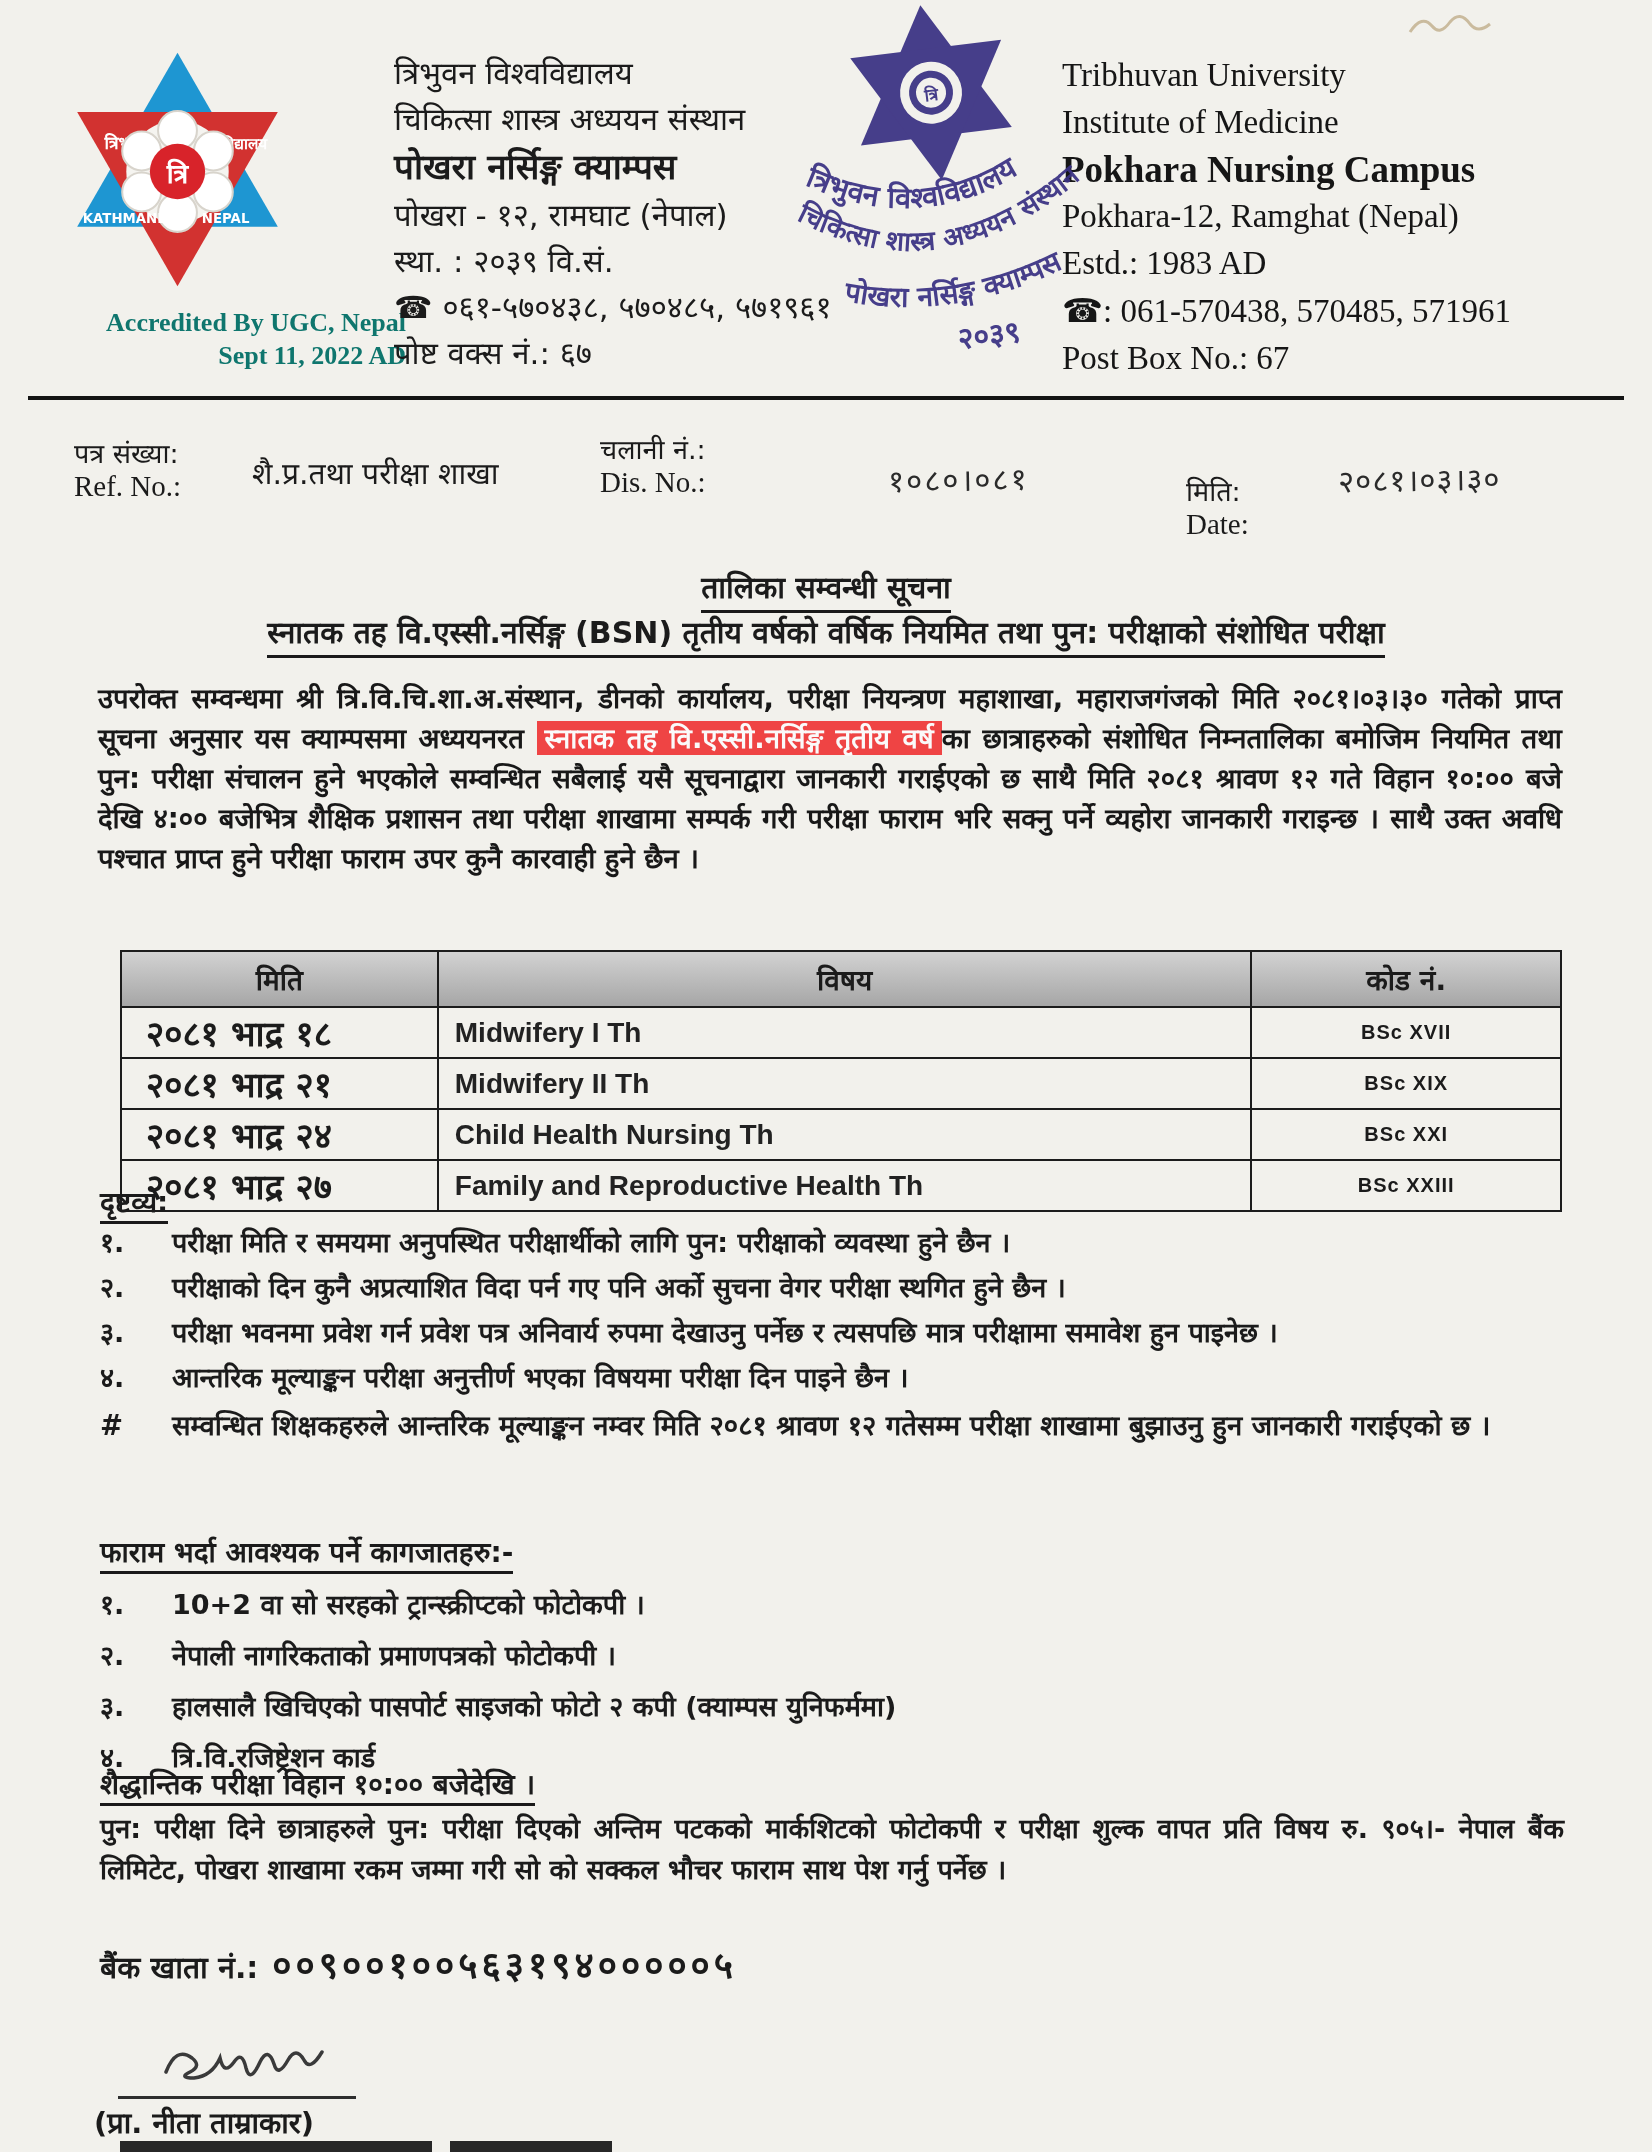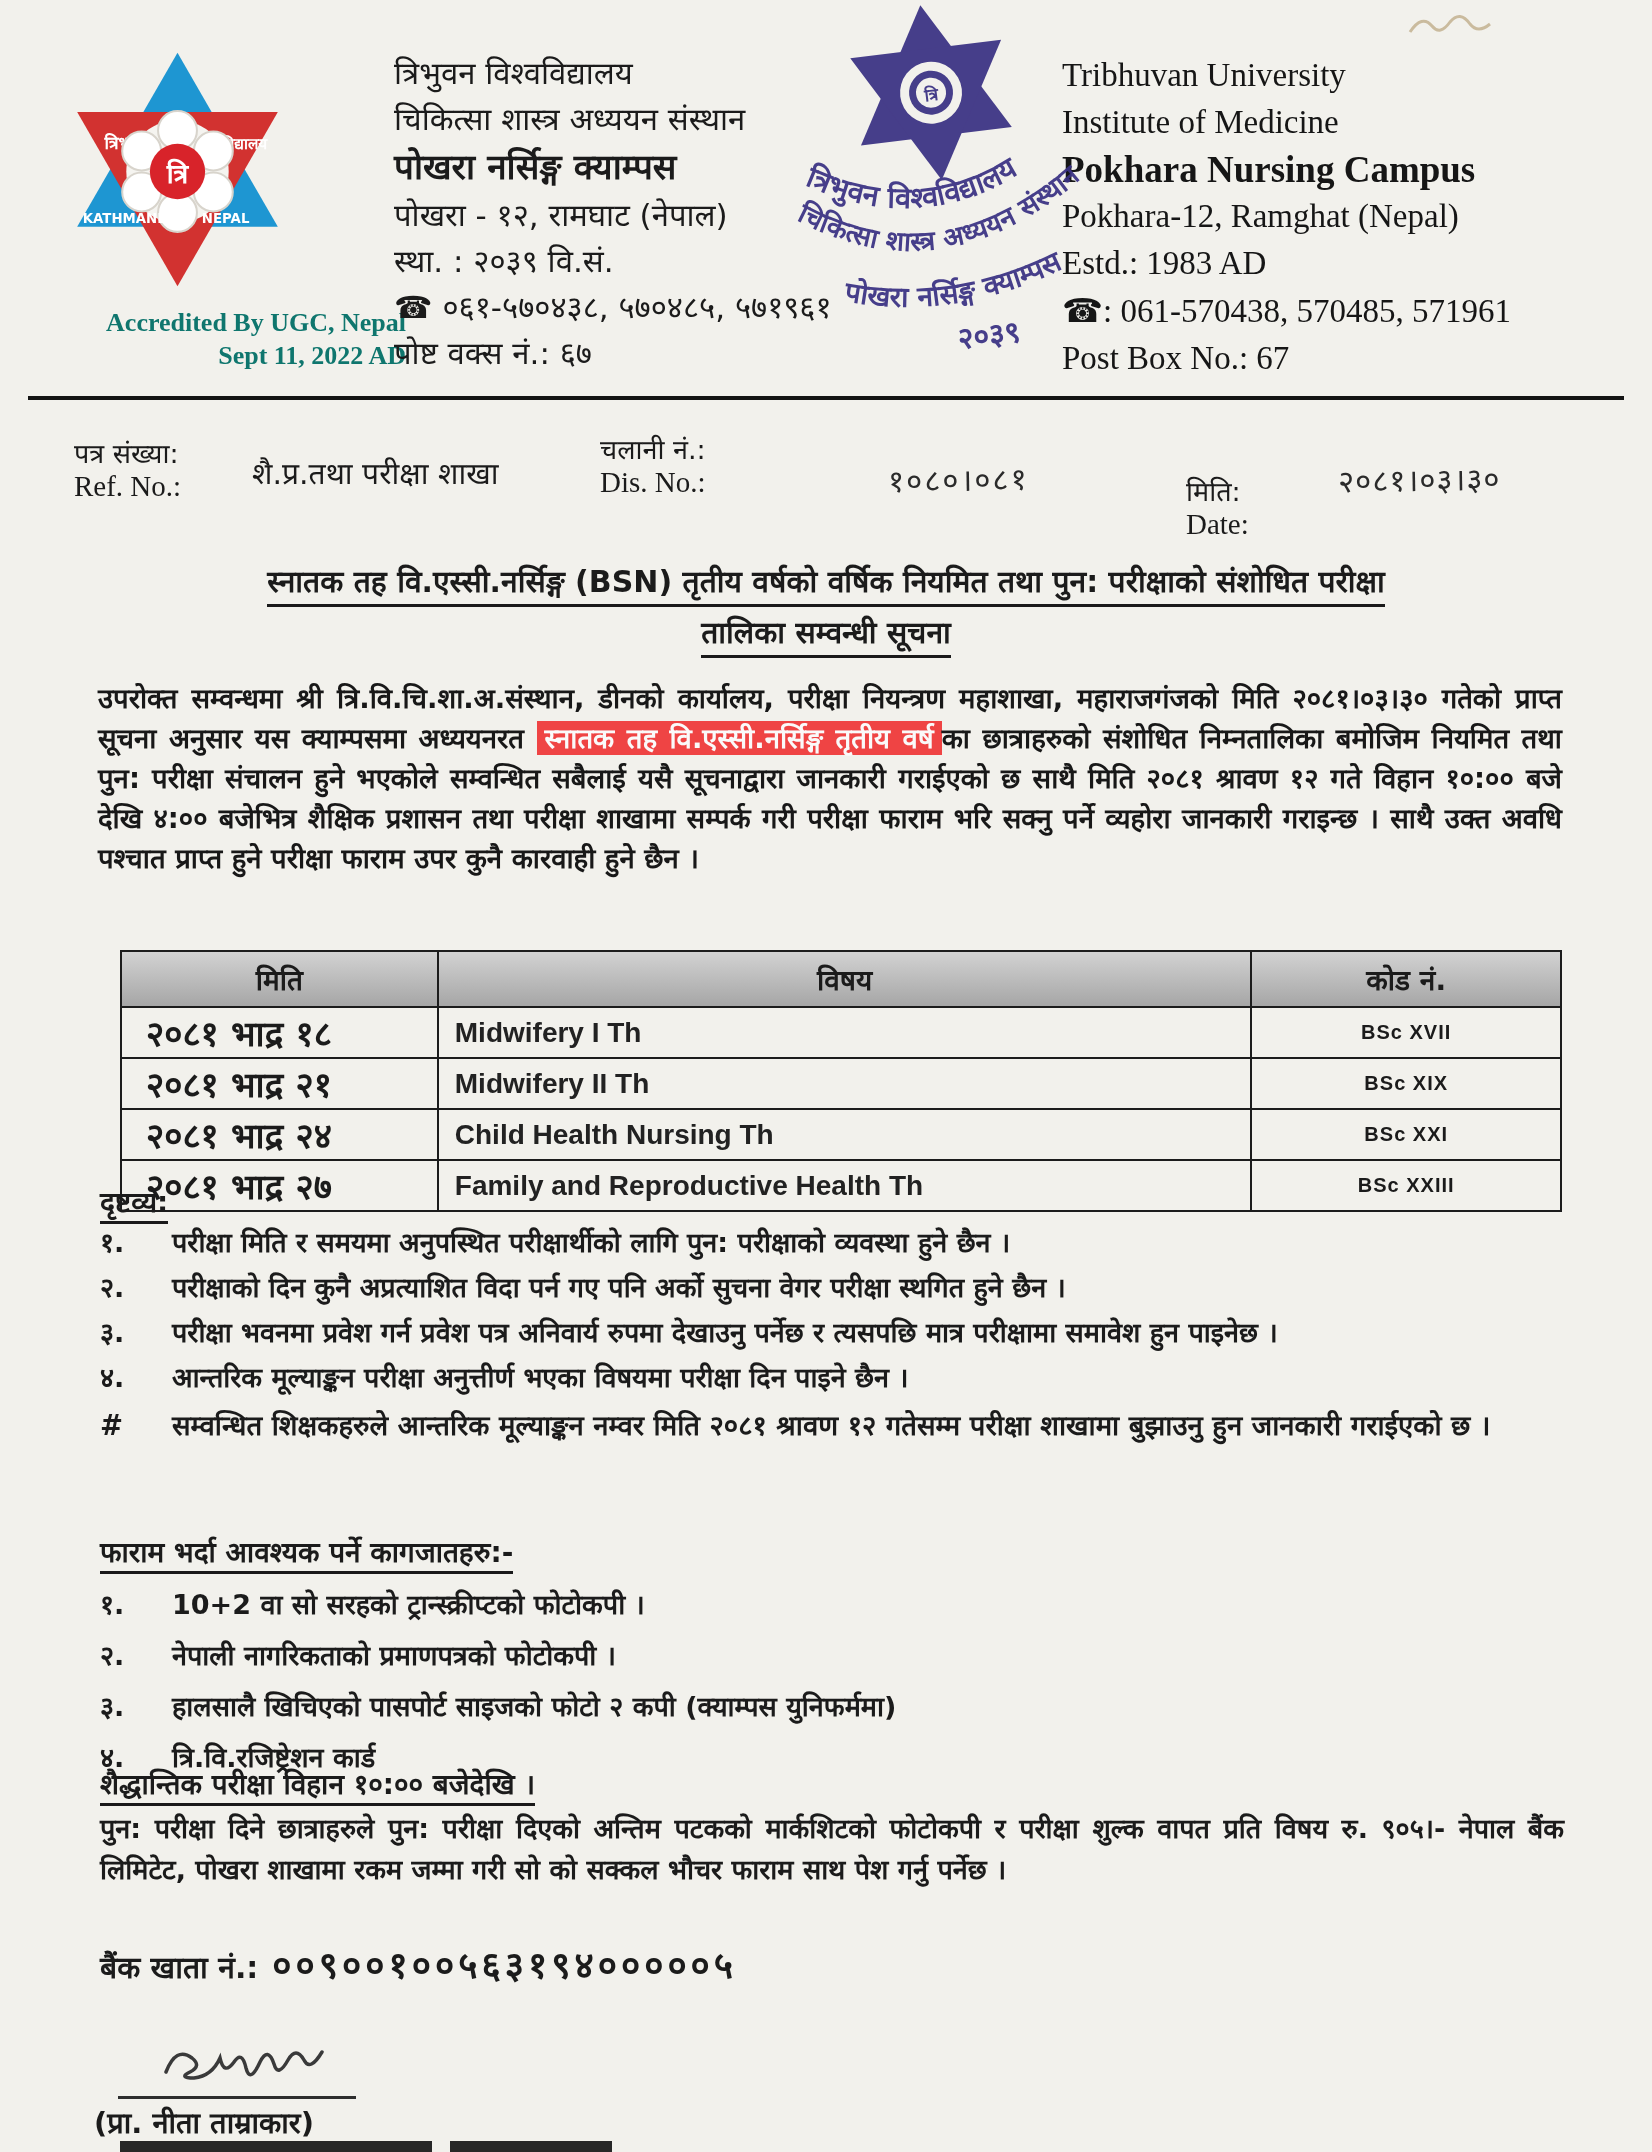--- a/index.html
+++ b/index.html
@@ -185,22 +185,22 @@
 </div>
 <div class="abs" id="dis-value">१०८०।०८१</div>
 
 <div class="abs" id="date-block">
   <div class="np-label">मिति:</div>
   <div class="en-label">Date:</div>
 </div>
 <div class="abs" id="date-value">२०८१।०३।३०</div>
 
 <div class="abs" id="title">
+  <div><span class="t t2">तालिका सम्वन्धी सूचना</span></div>
   <div><span class="t">स्नातक तह वि.एस्सी.नर्सिङ्ग (BSN) तृतीय वर्षको वर्षिक नियमित तथा पुन: परीक्षाको संशोधित परीक्षा</span></div>
-  <div><span class="t t2">तालिका सम्वन्धी सूचना</span></div>
 </div>
 
 <div class="abs" id="body-para"><span>उपरोक्त सम्वन्धमा श्री त्रि.वि.चि.शा.अ.संस्थान, डीनको कार्यालय, परीक्षा नियन्त्रण महाशाखा, महाराजगंजको मिति २०८१।०३।३० गतेको प्राप्त सूचना अनुसार यस क्याम्पसमा अध्ययनरत </span><span class="hl">स्नातक तह वि.एस्सी.नर्सिङ्ग तृतीय वर्ष</span><span>का छात्राहरुको संशोधित निम्नतालिका बमोजिम नियमित तथा पुन: परीक्षा संचालन हुने भएकोले सम्वन्धित सबैलाई यसै सूचनाद्वारा जानकारी गराईएको छ साथै मिति २०८१ श्रावण १२ गते विहान १०:०० बजे देखि ४:०० बजेभित्र शैक्षिक प्रशासन तथा परीक्षा शाखामा सम्पर्क गरी परीक्षा फाराम भरि सक्नु पर्ने व्यहोरा जानकारी गराइन्छ । साथै उक्त अवधि पश्चात प्राप्त हुने परीक्षा फाराम उपर कुनै कारवाही हुने छैन ।</span></div>
 
 <table class="abs" id="exam-table">
   <thead>
     <tr>
       <th>मिति</th>
       <th>विषय</th>
       <th>कोड नं.</th>

